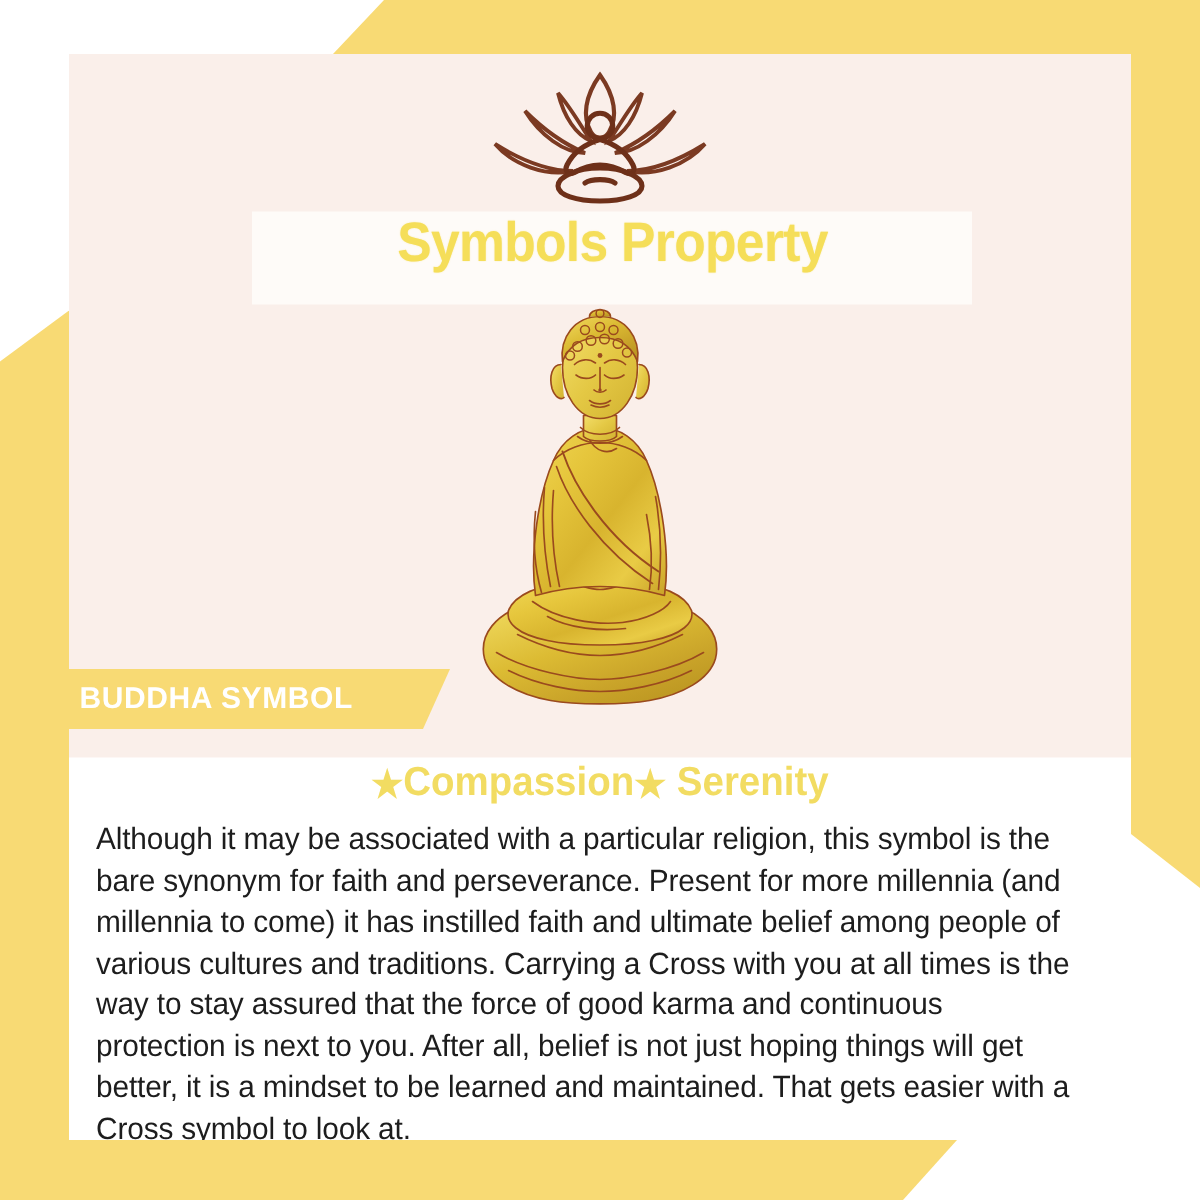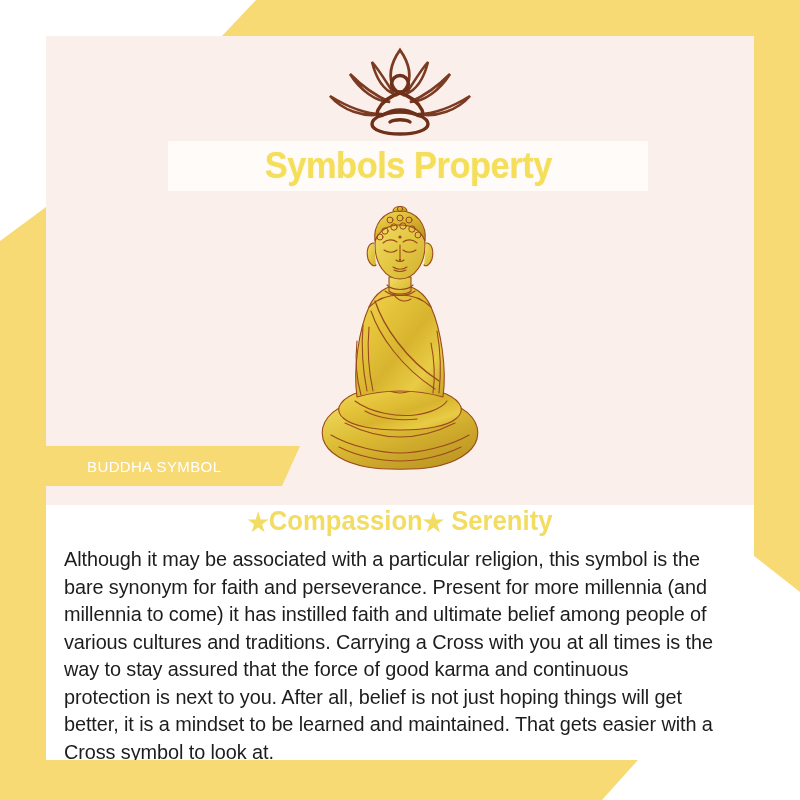--- a/index.html
+++ b/index.html
@@ -58,23 +58,23 @@
     font-size:19px;
     letter-spacing:3.2px;
     color:#3A2218;
     font-weight:400;
   }
 
   
   #title-banner {
     position:absolute;
     left:122px; top:105px;
-    width:480px; height:50px;
+    width:480px; height:62px;
     background:#FEFBF8;
-    display:flex; align-items:center; justify-content:center;
+    display:flex; align-items:flex-start; justify-content:center;
   }
   #title-text {
     font-family:"Liberation Sans Narrow","Liberation Sans", sans-serif;
     font-weight:bold;
     font-size:37px;
     color:#F5DE59;
     letter-spacing:-0.5px;
     transform:scaleX(0.93);
     text-shadow:0 0 1px rgba(240,210,60,.45);
     white-space:nowrap;
@@ -92,25 +92,25 @@
   
   #ribbon {
     position:absolute;
     left:-46px; top:410px;
     width:300px; height:40px;
     background:#F8DA74;
     clip-path:polygon(0 0, 100% 0, calc(100% - 18px) 100%, 0 100%);
     display:flex; align-items:center;
   }
   #ribbon-label {
-    margin-left:87px;
+    margin-left:53px;
     color:#FFFFFF;
-    font-size:15px;
+    font-size:20px;
     letter-spacing:0.4px;
-    font-weight:400;
+    font-weight:700;
     white-space:nowrap;
   }
 
   
   #content-panel {
     position:absolute;
     left:0; right:0; bottom:0;
     height:255px;
     background:#FFFFFF;
     padding:1px 0 0 0;

